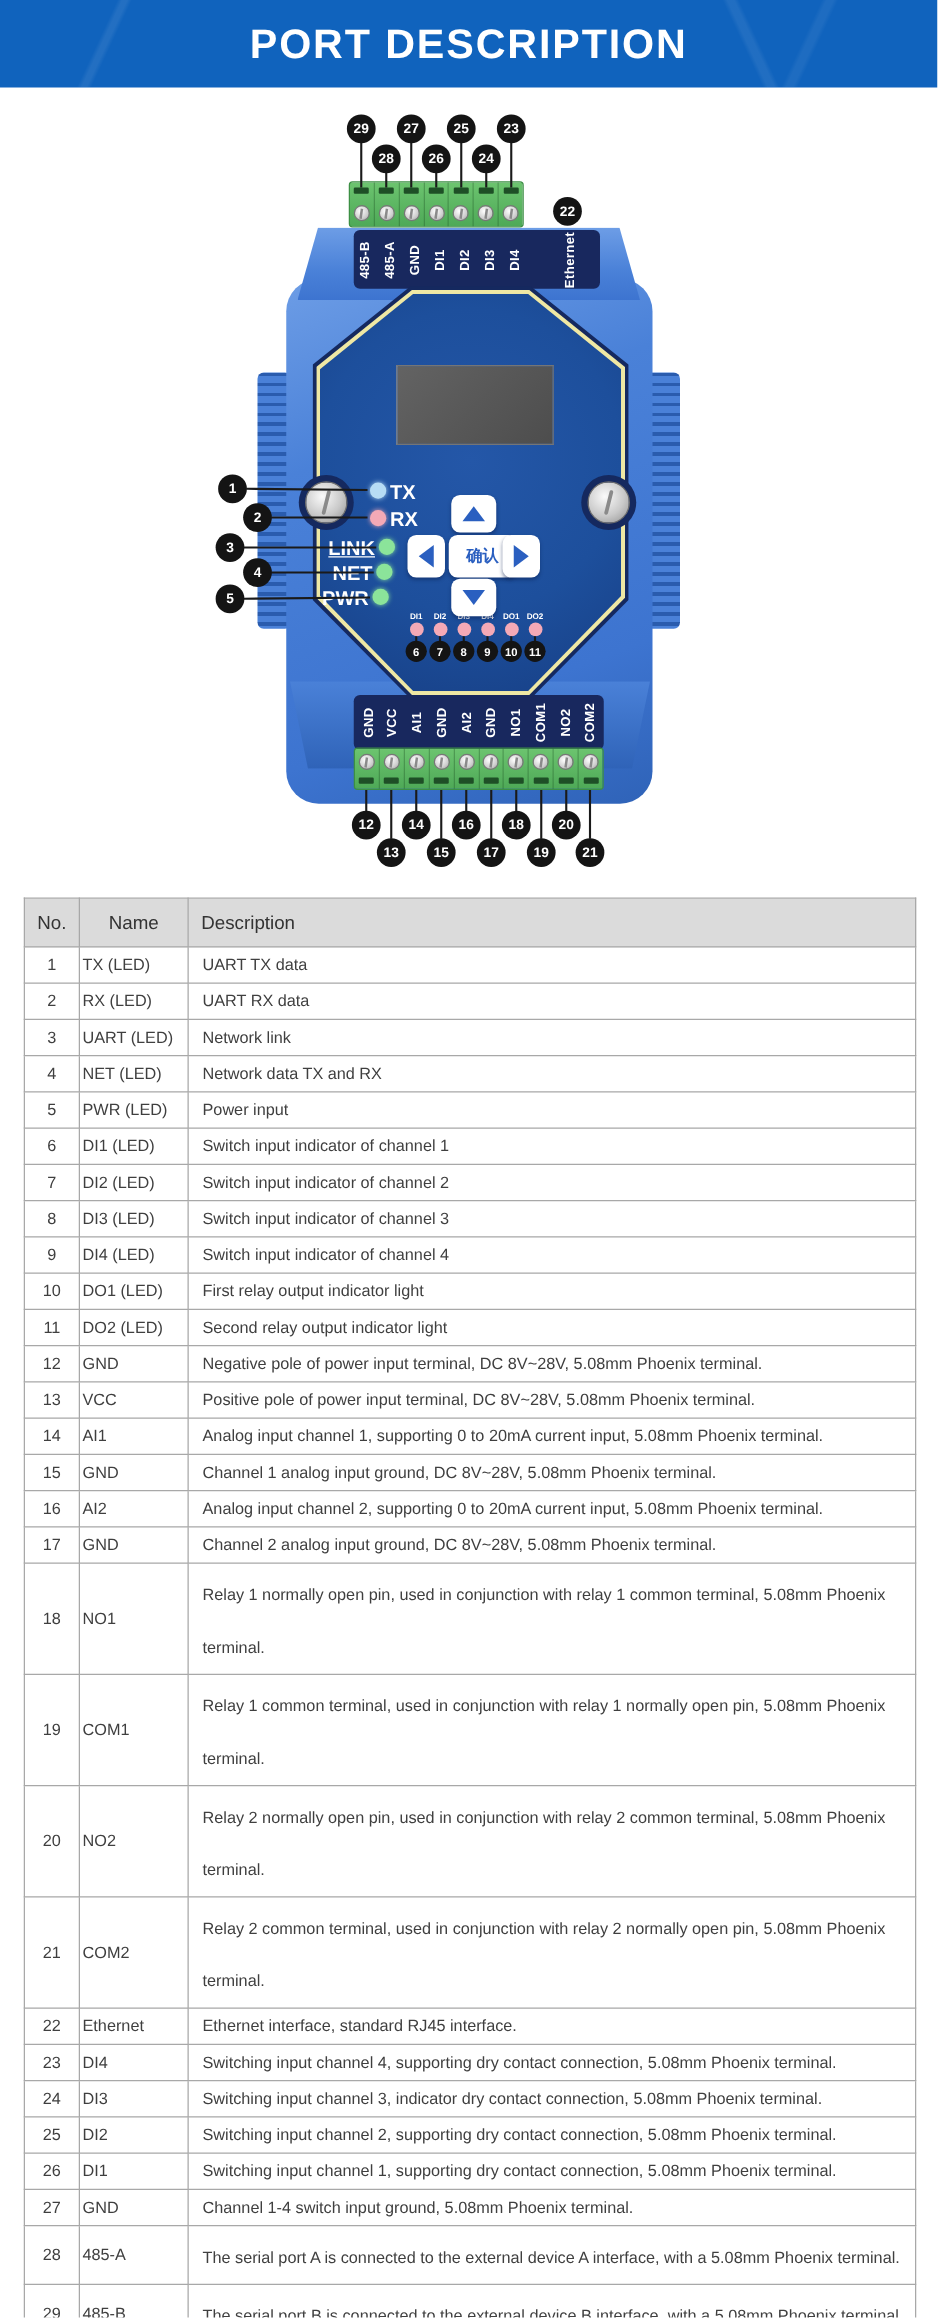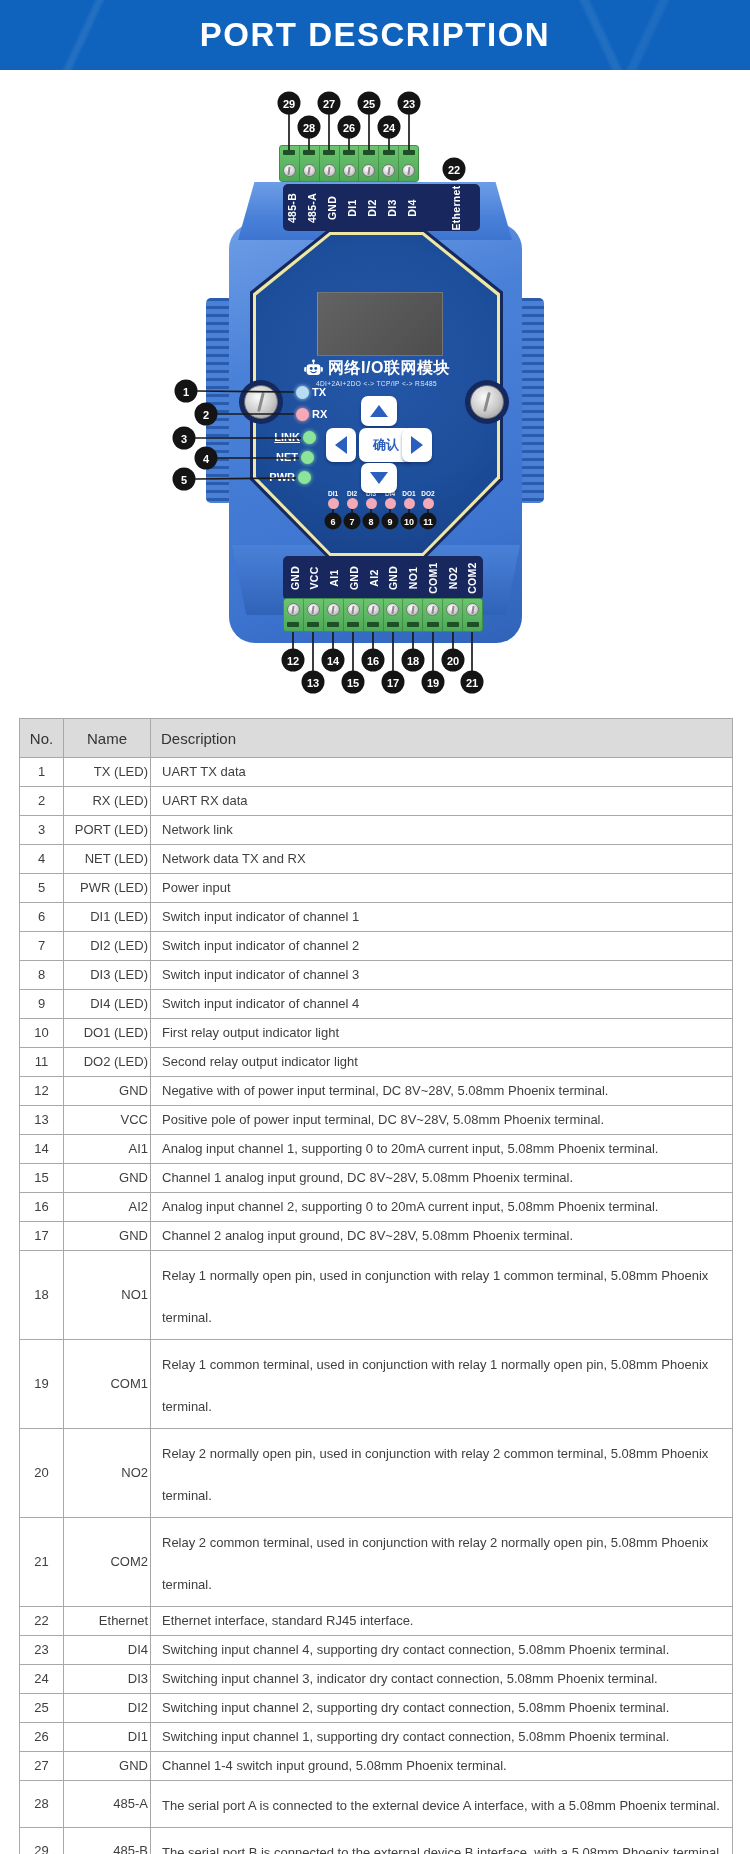--- a/index.html
+++ b/index.html
@@ -58,21 +58,21 @@
   .logo-title{color:#fff;font-size:16px;font-weight:bold;letter-spacing:.5px}
   .logo-sub{color:#dfe9fb;font-size:6.5px;margin-top:1px;letter-spacing:.4px}
 
   .screw-back{position:absolute;width:44px;height:44px;border-radius:50%;background:#15295f;z-index:5}
   .screw{position:absolute;width:34px;height:34px;border-radius:50%;z-index:6;border:1px solid #6f6f6f;
     background:radial-gradient(circle at 40% 35%,#fafafa,#c9c9c9 55%,#8f8f8f 100%)}
   .screw .slot{position:absolute;left:50%;top:50%;width:3px;height:20px;background:#8a8a8a;border-radius:2px;
     transform:translate(-50%,-50%) rotate(14deg)}
 
   .led-dot{position:absolute;border-radius:50%;z-index:6}
-  .led-label{position:absolute;color:#fff;font-weight:bold;font-size:11px;z-index:6;white-space:nowrap}
+  .led-label{position:absolute;color:#fff;font-weight:bold;font-size:16px;z-index:6;white-space:nowrap}
 
   .dpad-btn{position:absolute;background:#fff;border-radius:7px;z-index:6;display:flex;align-items:center;justify-content:center;
     box-shadow:0 2px 3px rgba(10,30,80,.45)}
   .tri{width:0;height:0}
   .tri.up{border-left:9px solid transparent;border-right:9px solid transparent;border-bottom:12px solid #2a5fc0}
   .tri.down{border-left:9px solid transparent;border-right:9px solid transparent;border-top:12px solid #2a5fc0}
   .tri.leftt{border-top:9px solid transparent;border-bottom:9px solid transparent;border-right:12px solid #2a5fc0}
   .tri.rightt{border-top:9px solid transparent;border-bottom:9px solid transparent;border-left:12px solid #2a5fc0}
   .confirm-label{color:#2a5fc0;font-size:13px;font-weight:bold}
 
@@ -96,21 +96,21 @@
 
   #lines{position:absolute;left:0;top:0;z-index:40;pointer-events:none}
 
   
   .port-table{margin:3px 0 0 19px;width:714px;border-collapse:collapse;table-layout:fixed}
   .port-table th,.port-table td{border:1px solid var(--table-border)}
   .port-table thead th{background:#dbdbdb;color:#333;font-size:15px;font-weight:normal;height:39px;text-align:left;padding:0 10px}
   .port-table thead th.c{text-align:center;padding:1px}
   .port-table td{color:#3f3f3f;font-size:13px;line-height:22px;padding:3px 8px;background:#fff}
   .port-table td.no{text-align:center;width:44px;padding:3px 2px}
-  .port-table td.name{text-align:right;width:87px;padding:3px 2px}
+  .port-table td.name{text-align:left;width:87px;padding:3px 2px}
   .port-table td.desc{padding-left:11px}
   .port-table tr.tall td.desc{line-height:42px;padding-top:4px;padding-bottom:0}
   .port-table tr{page-break-inside:avoid}
 </style>
 </head>
 <body>
 
 <div class="banner">
   <div class="banner-title">PORT DESCRIPTION</div>
 </div>
@@ -163,36 +163,20 @@
       <span class="vlabel" style="left: 109px;">DI3</span>
       <span class="vlabel" style="left: 129px;">DI4</span>
     </div>
 
   <div class="face-outline"></div>
   <div class="face-trim"></div>
   <div class="face"></div>
 
   <div class="screen"></div>
 
-  <div class="logo">
-    <div class="logo-row">
-      <svg width="21" height="19" viewBox="0 0 24 22">
-        <circle cx="12" cy="2.4" r="1.7" fill="#fff"></circle>
-        <rect x="11.3" y="3.2" width="1.4" height="2.6" fill="#fff"></rect>
-        <rect x="4" y="6" width="16" height="12.5" rx="3.6" fill="#fff"></rect>
-        <rect x="1.2" y="9.3" width="2.4" height="5.4" rx="1.2" fill="#fff"></rect>
-        <rect x="20.4" y="9.3" width="2.4" height="5.4" rx="1.2" fill="#fff"></rect>
-        <circle cx="9.4" cy="11" r="1.7" fill="#1d4f9c"></circle>
-        <circle cx="14.6" cy="11" r="1.7" fill="#1d4f9c"></circle>
-        <path d="M9 14.6 q3 2.4 6 0" stroke="#1d4f9c" stroke-width="1.3" fill="none" stroke-linecap="round"></path>
-      </svg>
-      <span class="logo-title">网络I/O联网模块</span>
-    </div>
-    <div class="logo-sub">4DI+2AI+2DO &lt;-&gt; TCP/IP &lt;-&gt; RS485</div>
-  </div>
 
   <div class="screw-back" style="left:239px;top:310px"></div>
   <div class="screw-back" style="left:465px;top:310px"></div>
   <div class="screw" style="left:244px;top:315px">
       <div class="slot"></div>
     </div>
   <div class="screw" style="left:470px;top:315px">
       <div class="slot"></div>
     </div>
 
@@ -371,21 +355,21 @@
         <td class="name">TX (LED)</td>
         <td class="desc">UART TX data</td>
       </tr>
       <tr>
         <td class="no">2</td>
         <td class="name">RX (LED)</td>
         <td class="desc">UART RX data</td>
       </tr>
       <tr>
         <td class="no">3</td>
-        <td class="name">PORT (LED)</td>
+        <td class="name">UART (LED)</td>
         <td class="desc">Network link</td>
       </tr>
       <tr>
         <td class="no">4</td>
         <td class="name">NET (LED)</td>
         <td class="desc">Network data TX and RX</td>
       </tr>
       <tr>
         <td class="no">5</td>
         <td class="name">PWR (LED)</td>
@@ -417,21 +401,21 @@
         <td class="desc">First relay output indicator light</td>
       </tr>
       <tr>
         <td class="no">11</td>
         <td class="name">DO2 (LED)</td>
         <td class="desc">Second relay output indicator light</td>
       </tr>
       <tr>
         <td class="no">12</td>
         <td class="name">GND</td>
-        <td class="desc">Negative with of power input terminal, DC 8V~28V, 5.08mm Phoenix terminal.</td>
+        <td class="desc">Negative pole of power input terminal, DC 8V~28V, 5.08mm Phoenix terminal.</td>
       </tr>
       <tr>
         <td class="no">13</td>
         <td class="name">VCC</td>
         <td class="desc">Positive pole of power input terminal, DC 8V~28V, 5.08mm Phoenix terminal.</td>
       </tr>
       <tr>
         <td class="no">14</td>
         <td class="name">AI1</td>
         <td class="desc">Analog input channel 1, supporting 0 to 20mA current input, 5.08mm Phoenix terminal.</td>

